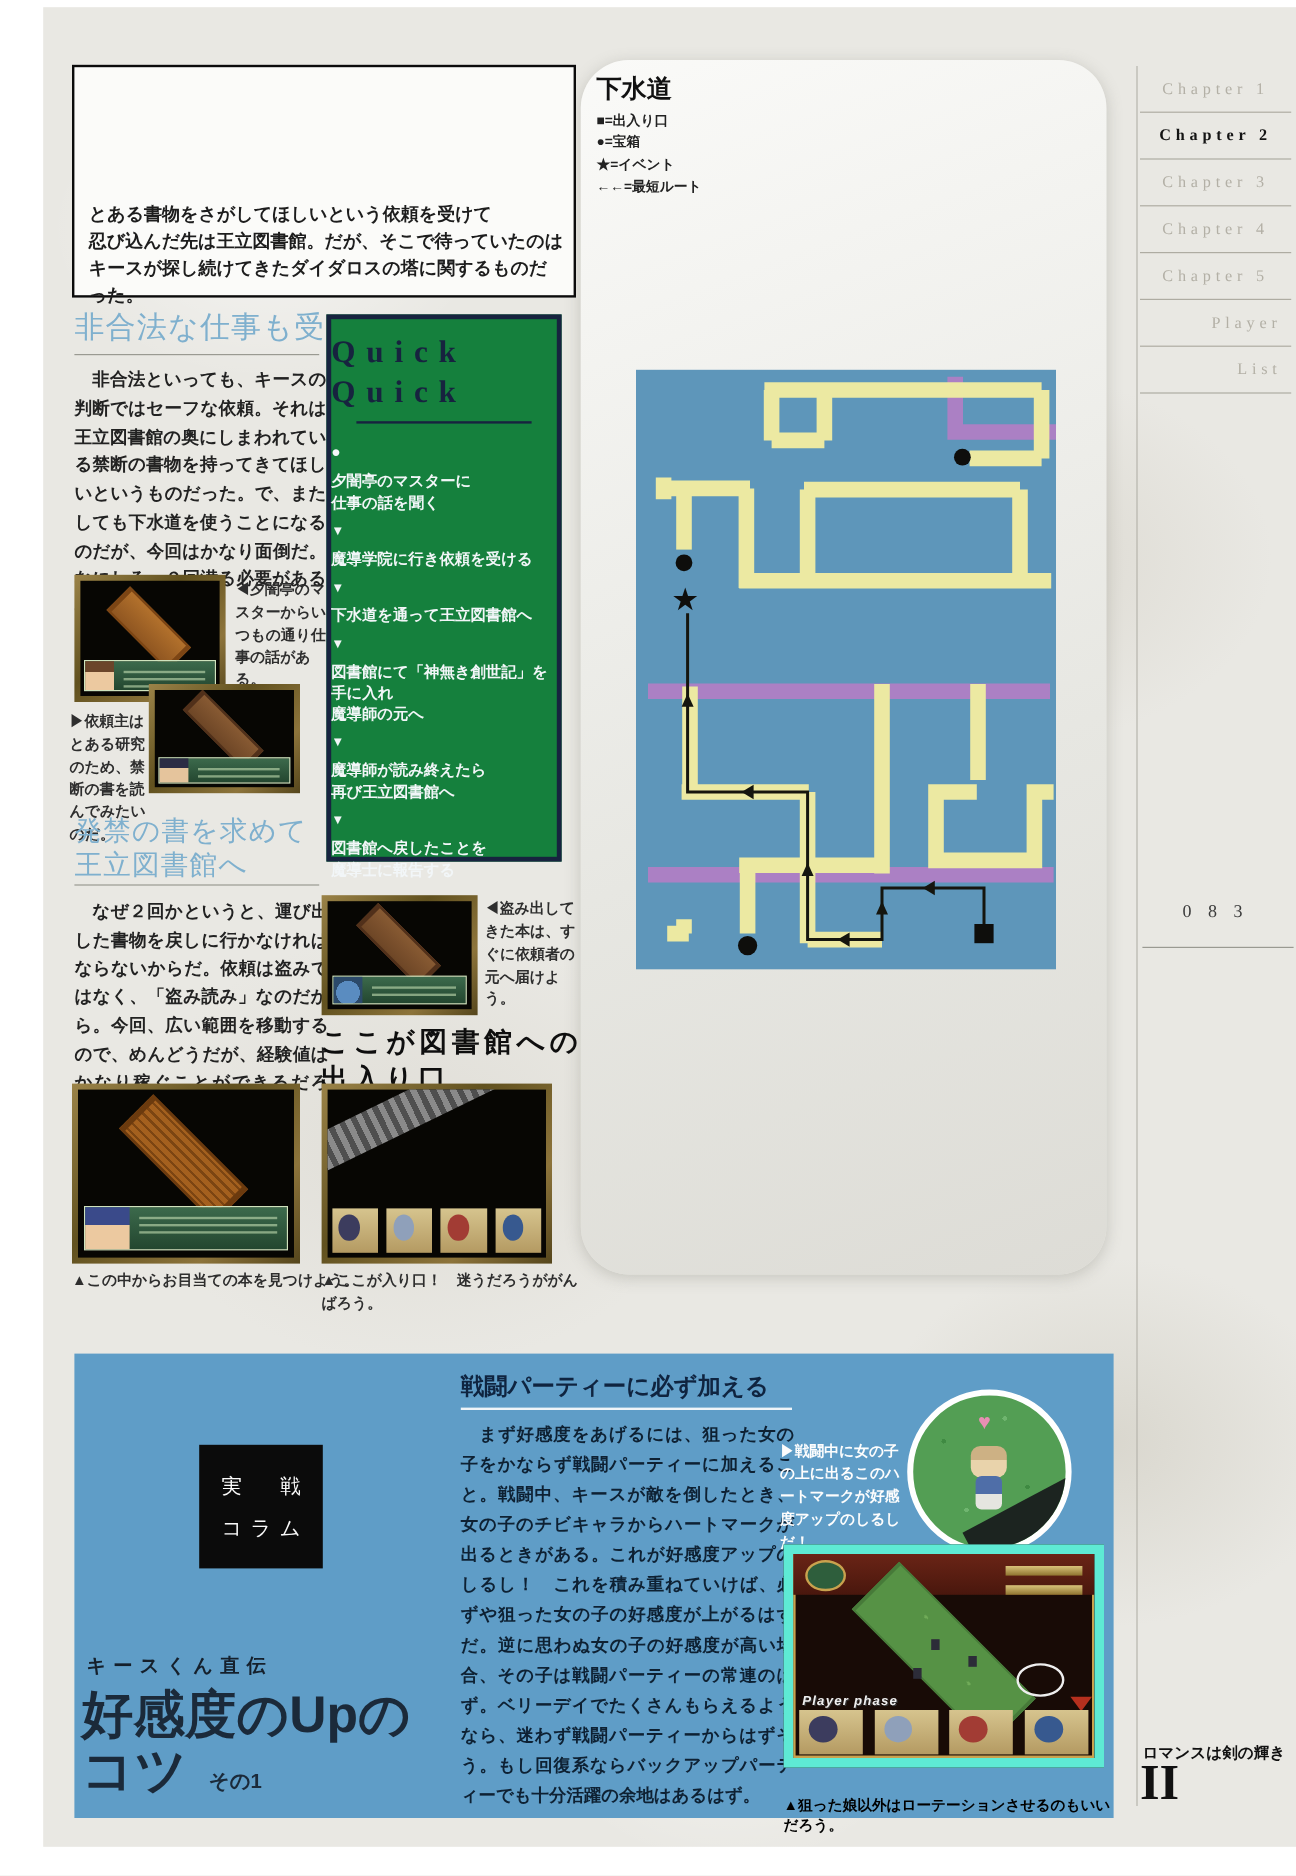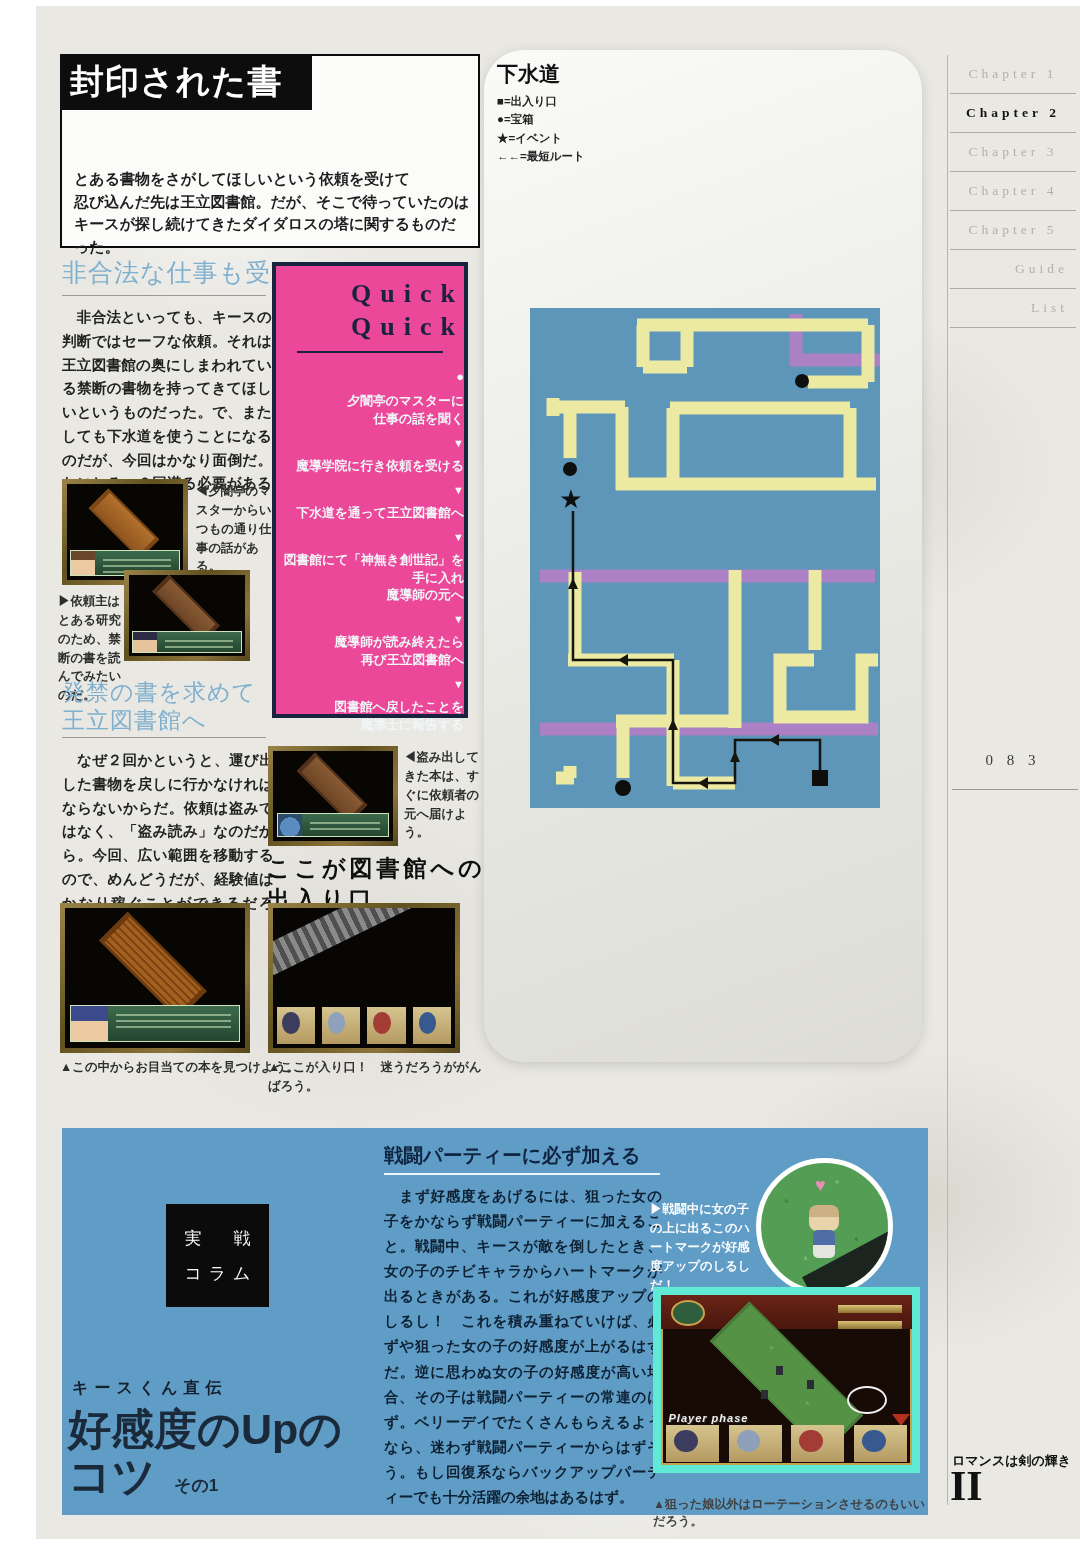--- a/index.html
+++ b/index.html
@@ -51,21 +51,21 @@
   .f1 { background:linear-gradient(#b5732d,#8d5420); box-shadow:inset 0 0 0 4px #7c4514; }
   .cap1 { left:196px; top:482px; width:84px; }
   .shot2 { left:124px; top:570px; width:126px; height:91px; }
   .f2 { background:linear-gradient(#8a5c34,#6b4425); box-shadow:inset 0 0 0 4px #51301a; }
   .cap2 { left:58px; top:592px; width:68px; }
   .shot3 { left:60px; top:903px; width:190px; height:150px; }
   .f3 { background:repeating-linear-gradient(0deg,#a4601e 0 8px,#7c4512 8px 12px); box-shadow:inset 0 0 0 5px #6b3a0e; }
   .cap3 { left:60px; top:1058px; width:240px; }
 
   
-  .qg { left:272px; top:262px; width:196px; height:456px; background:#ec4899; border:4px solid #17233f; text-align:right; }
+  .qg { left:272px; top:262px; width:196px; height:456px; background:#15803d; border:4px solid #17233f; text-align:left; }
   .qg-title { margin-top:12px; font-family:"Liberation Serif", serif; color:#17233f; font-size:26px; font-weight:700; letter-spacing:9px; line-height:1.25; }
   .qg-rule { width:146px; height:2px; background:#17233f; margin:8px auto 0; }
   .qg-bullet { color:#f4f7f9; font-size:13px; margin-top:16px; }
   .qg-step { color:#f2f6f8; font-size:12.8px; font-weight:600; line-height:1.4; white-space:pre-line; margin-top:8px; }
   .qg-arrow { color:#f2f6f8; font-size:11px; margin-top:9px; }
 
   
   .shot4 { left:268px; top:746px; width:130px; height:100px; }
   .cap4 { left:404px; top:748px; width:76px; }
   .headline { left:267px; top:853px; font-size:23px; font-weight:800; color:#0e0e0e; letter-spacing:4px; line-height:1.35; }
@@ -119,21 +119,21 @@
   .emblem { position:absolute; left:4%; top:3%; width:34px; height:26px; border-radius:50%; background:#2e5e3c; border:2px solid #c9a24e; }
   .pill { position:absolute; width:64px; height:8px; background:linear-gradient(#d9c27a,#8f7430); }
   .pill.a { right:4%; top:6%; } .pill.b { right:4%; top:15%; }
   .bfield { position:absolute; left:18%; top:16%; width:64%; height:66%; transform:rotate(45deg) scaleY(.5);
     background:radial-gradient(5px 5px at 30% 30%, #70ab58 40%, transparent 42%), radial-gradient(5px 5px at 70% 55%, #70ab58 40%, transparent 42%), #569245; box-shadow:inset 0 0 0 3px #477a39; }
   .bdot { position:absolute; width:7px; height:9px; background:#2c2c38; }
   .phase { position:absolute; left:3%; bottom:24%; color:#efefef; font-size:11px; font-style:italic; font-weight:700; letter-spacing:1px; text-shadow:1px 1px 0 #333; }
   .mark-circle { position:absolute; right:10%; bottom:30%; width:40px; height:28px; border:2px solid #eee; border-radius:50%; }
   .red-arrow { position:absolute; right:1%; bottom:23%; width:0; height:0; border-left:9px solid transparent; border-right:9px solid transparent; border-top:12px solid #b5301e; }
   .battle .ports { height:22%; bottom:1.5%; }
-  .battle-cap { position:absolute; left:591px; top:368px; width:276px; font-size:12.2px; font-weight:700; color:#404040; }
+  .battle-cap { position:absolute; left:591px; top:368px; width:276px; font-size:12.2px; font-weight:700; color:#000000; }
 
   
   .footer-title { left:952px; top:1452px; font-size:13px; font-weight:800; color:#111; }
   .footer-num { left:950px; top:1462px; font-family:"Liberation Serif", serif; font-size:42px; font-weight:700; color:#111; }
 </style>
 </head>
 <body>
 
 <div class="texture"></div>
 
@@ -183,21 +183,20 @@
     <polygon points="239,432 249,426 249,438"></polygon>
   </g>
   <circle cx="272" cy="73" r="7" fill="#0e0e0c"></circle>
   <circle cx="40" cy="161" r="7" fill="#0e0e0c"></circle>
   <circle cx="93" cy="480" r="8" fill="#0e0e0c"></circle>
   <text x="41" y="200" font-size="26" text-anchor="middle" fill="#0e0e0c">★</text>
   <rect x="282" y="462" width="16" height="16" fill="#0e0e0c"></rect>
 </svg>
 
 <div class="abs title-panel">
-  <div class="title-black">封印された書</div>
   <div class="intro">
     <div>とある書物をさがしてほしいという依頼を受けて</div>
     <div>忍び込んだ先は王立図書館。だが、そこで待っていたのは</div>
     <div>キースが探し続けてきたダイダロスの塔に関するものだった。</div>
   </div>
 </div>
 
 <div class="abs h-blue h1">非合法な仕事も受ける</div>
 <div class="abs rule r1"></div>
 <div class="abs para p1">　非合法といっても、キースの判断ではセーフな依頼。それは王立図書館の奥にしまわれている禁断の書物を持ってきてほしいというものだった。で、またしても下水道を使うことになるのだが、今回はかなり面倒だ。なにしろ、２回潜る必要があるのだ！</div>
@@ -310,21 +309,21 @@
 </div>
 <div class="abs cap cap5">▲ここが入り口！　迷うだろうががんばろう。</div>
 
 <div class="abs side-line"></div>
 <div class="abs sidebar">
   <div class="side-item">Chapter 1</div>
   <div class="side-item active">Chapter 2</div>
   <div class="side-item">Chapter 3</div>
   <div class="side-item">Chapter 4</div>
   <div class="side-item">Chapter 5</div>
-  <div class="side-item right">Guide</div>
+  <div class="side-item right">Player</div>
   <div class="side-item right">List</div>
 </div>
 <div class="abs pageno">0 8 3</div>
 <div class="abs rule pagerule"></div>
 
 <div class="abs panel">
   <div class="badge">
     <div>
       <span>実</span>
       <span>戦</span>

